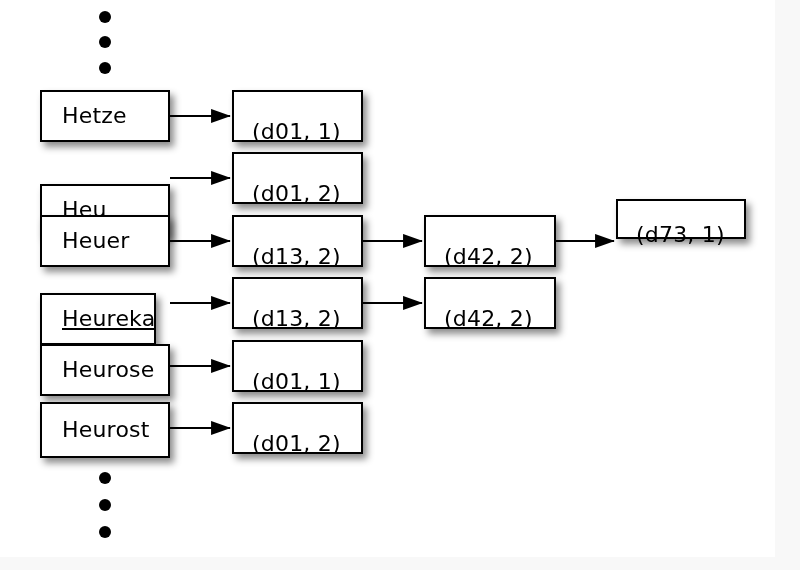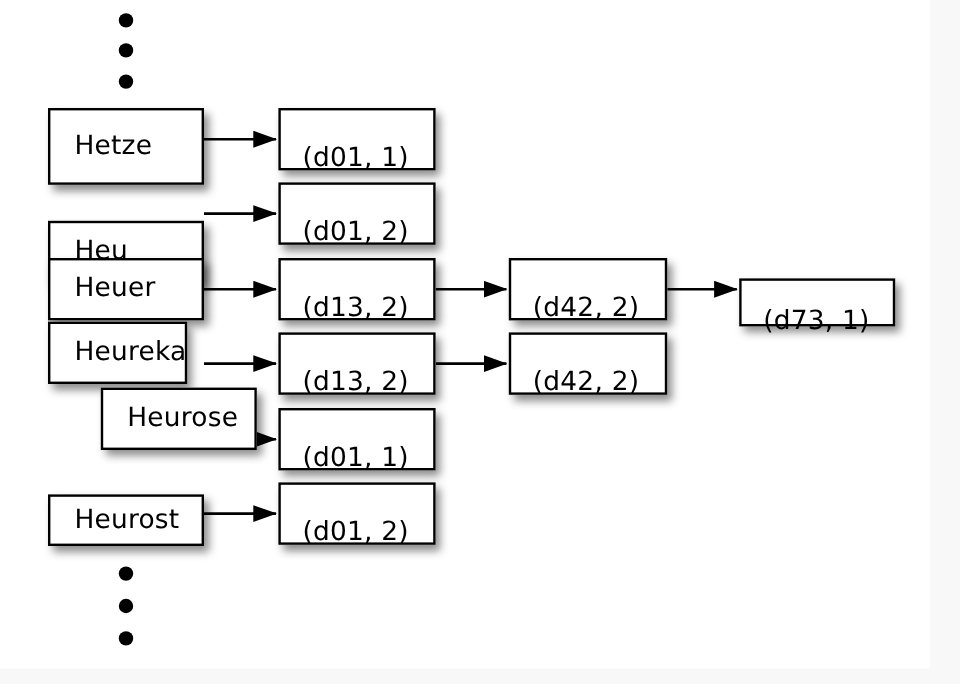--- a/index.html
+++ b/index.html
@@ -91,36 +91,36 @@
         <line x1="170" y1="303" x2="230" y2="303" stroke="#000000" stroke-width="2.2" marker-end="url(#ah)"></line>
         <line x1="170" y1="366" x2="230" y2="366" stroke="#000000" stroke-width="2.2" marker-end="url(#ah)"></line>
         <line x1="170" y1="428" x2="230" y2="428" stroke="#000000" stroke-width="2.2" marker-end="url(#ah)"></line>
         <line x1="363" y1="241" x2="422" y2="241" stroke="#000000" stroke-width="2.2" marker-end="url(#ah)"></line>
         <line x1="363" y1="303" x2="422" y2="303" stroke="#000000" stroke-width="2.2" marker-end="url(#ah)"></line>
         <line x1="556" y1="241" x2="614" y2="241" stroke="#000000" stroke-width="2.2" marker-end="url(#ah)"></line>
       </g>
   </svg>
 
   <div id="nodes-layer">
-      <div class="node term" style="left: 40px; top: 90px; width: 130px; height: 64px; text-align: right;">
+      <div class="node term" style="left: 40px; top: 90px; width: 130px; height: 52px; text-align: right;">
         <span class="label">Hetze</span>
       </div>
       <div class="node term" style="left: 40px; top: 152px; width: 130px; height: 52px; margin-top: 32px;">
         <span class="label">Heu</span>
       </div>
       <div class="node term" style="left: 40px; top: 215px; width: 130px; height: 52px; text-align: right;">
         <span class="label">Heuer</span>
       </div>
-      <div class="node term" style="left: 40px; top: 268px; width: 116px; height: 52px;">
+      <div class="node term" style="left: 40px; top: 293px; width: 116px; height: 52px; text-decoration: underline;">
         <span class="label">Heureka</span>
       </div>
-      <div class="node term" style="left: 40px; top: 323px; width: 130px; height: 52px; margin-left: 44px;">
+      <div class="node term" style="left: 40px; top: 344px; width: 130px; height: 52px;">
         <span class="label">Heurose</span>
       </div>
-      <div class="node term" style="left: 40px; top: 412px; width: 130px; height: 43px;">
+      <div class="node term" style="left: 40px; top: 402px; width: 130px; height: 56px;">
         <span class="label">Heurost</span>
       </div>
       <div class="node post" style="left: 232px; top: 90px; width: 131px; height: 52px;">
         <span class="label">(d01, 1)</span>
       </div>
       <div class="node post" style="left: 232px; top: 152px; width: 131px; height: 52px;">
         <span class="label">(d01, 2)</span>
       </div>
       <div class="node post" style="left: 232px; top: 215px; width: 131px; height: 52px;">
         <span class="label">(d13, 2)</span>
@@ -133,21 +133,21 @@
       </div>
       <div class="node post" style="left: 232px; top: 402px; width: 131px; height: 52px;">
         <span class="label">(d01, 2)</span>
       </div>
       <div class="node post" style="left: 424px; top: 215px; width: 132px; height: 52px;">
         <span class="label">(d42, 2)</span>
       </div>
       <div class="node post" style="left: 424px; top: 277px; width: 132px; height: 52px;">
         <span class="label">(d42, 2)</span>
       </div>
-      <div class="node post" style="left: 616px; top: 232px; width: 130px; height: 40px;">
+      <div class="node post" style="left: 616px; top: 199px; width: 130px; height: 40px;">
         <span class="label">(d73, 1)</span>
       </div>
     </div>
   <div id="dots-layer">
       <div class="dot" style="left: 99px; top: 11px;"></div>
       <div class="dot" style="left: 99px; top: 36px;"></div>
       <div class="dot" style="left: 99px; top: 62px;"></div>
       <div class="dot" style="left: 99px; top: 472px;"></div>
       <div class="dot" style="left: 99px; top: 499px;"></div>
       <div class="dot" style="left: 99px; top: 526px;"></div>

